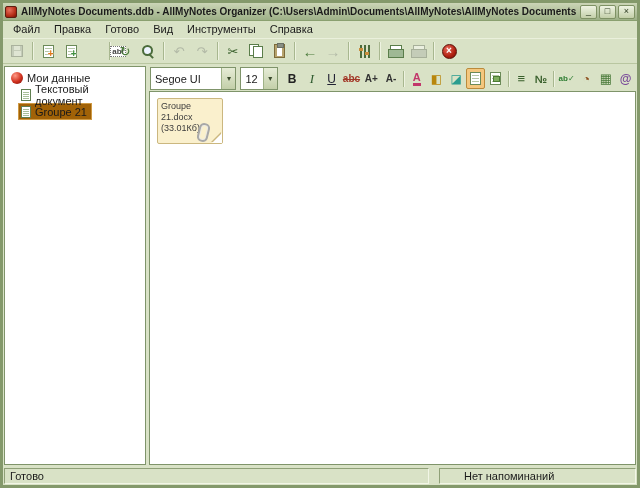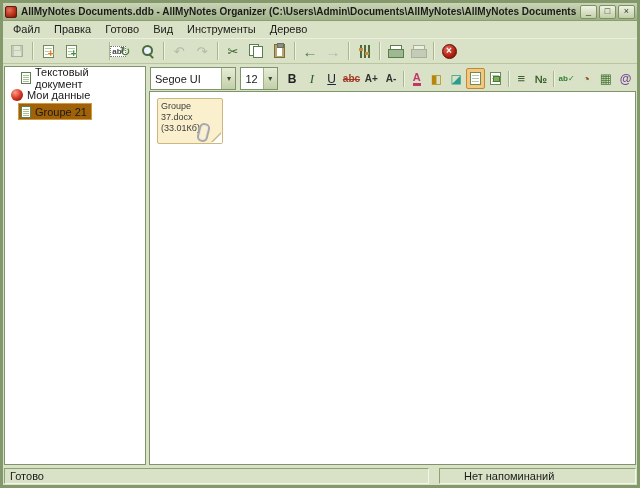--- a/index.html
+++ b/index.html
@@ -175,21 +175,21 @@
       <button class="win-btn">×</button>
     </span>
   </div>
 
   <div class="menubar">
     <span class="menu-item">Файл</span>
     <span class="menu-item">Правка</span>
     <span class="menu-item">Готово</span>
     <span class="menu-item">Вид</span>
     <span class="menu-item">Инструменты</span>
-    <span class="menu-item">Дерево</span>
+    <span class="menu-item">Справка</span>
   </div>
 
   <div class="toolbar">
     <div class="tb-btn disabled">
       <span class="i-disk"></span>
     </div>
     <div class="tb-sep"></div>
     <div class="tb-btn">
       <span class="i-page">
         <span class="badge">+</span>
@@ -247,27 +247,27 @@
     </div>
     <div class="tb-sep"></div>
     <div class="tb-btn">
       <span class="i-circle-x">×</span>
     </div>
   </div>
 
   <div class="main">
 
     <div class="tree-panel">
+      <div class="tree-item">
+        <span class="orb"></span>
+        <span>Мои данные</span>
+      </div>
       <div class="tree-item child">
         <span class="doc-ic"></span>
         <span>Текстовый документ</span>
-      </div>
-      <div class="tree-item">
-        <span class="orb"></span>
-        <span>Мои данные</span>
       </div>
       <div class="tree-item child selected">
         <span class="doc-ic"></span>
         <span>Groupe 21</span>
       </div>
     </div>
 
     <div class="editor-panel">
 
       <div class="format-bar">
@@ -330,21 +330,21 @@
         <div class="fmt-btn">
           <span class="f-table">▦</span>
         </div>
         <div class="fmt-btn">
           <span class="f-attach">@</span>
         </div>
       </div>
 
       <div class="editor-area">
         <div class="attachment-card">
-          <div>Groupe 37.docx</div>
+          <div>Groupe 21.docx</div>
           <div>(33.01Кб)</div>
           <span class="paperclip"></span>
           <span class="fold"></span>
         </div>
       </div>
 
     </div>
   </div>
 
   <div class="statusbar">

